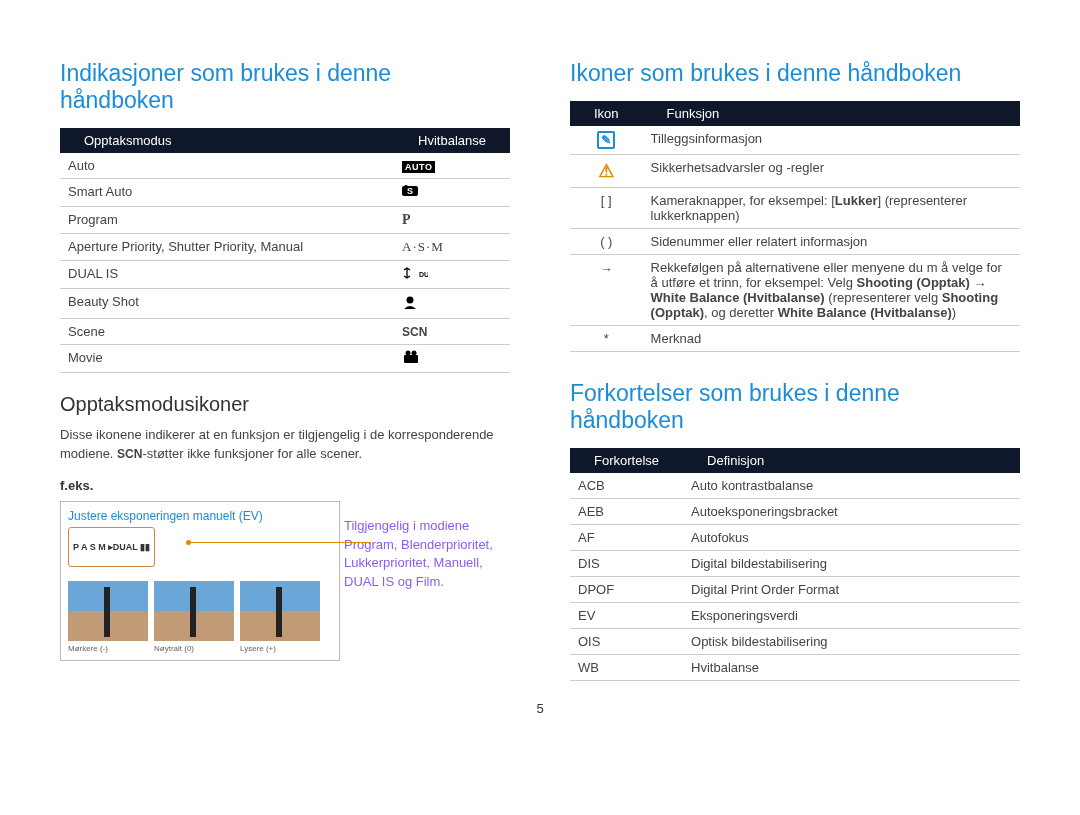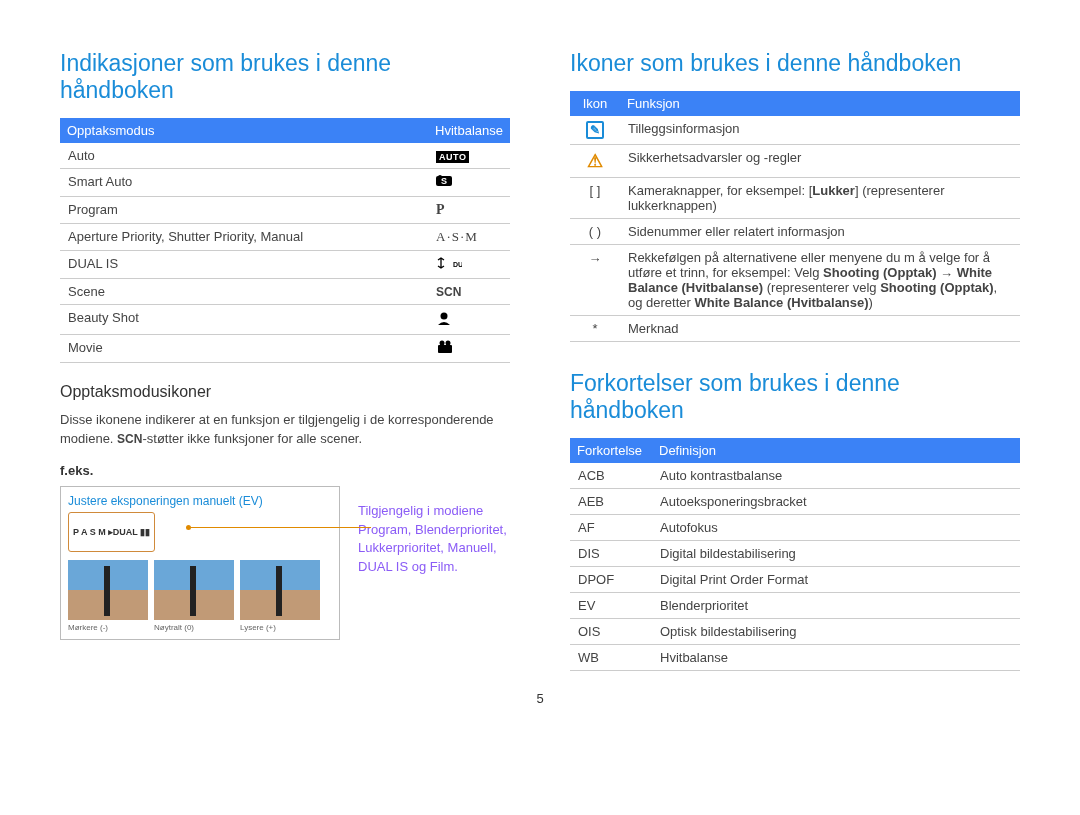--- a/index.html
+++ b/index.html
@@ -15,38 +15,39 @@
   .columns {
     display: flex;
     gap: 60px;
   }
   .col { flex: 1; }
   h1 {
     color: #1a8cd8;
     font-size: 23px;
     font-weight: 400;
     margin-bottom: 14px;
+    margin-top: 10px;
   }
   h2 {
     color: #333;
-    font-size: 16px;
+    font-size: 20px;
     font-weight: 400;
     margin: 20px 0 10px 0;
   }
   table {
     border-collapse: collapse;
     width: 100%;
     font-size: 13px;
   }
   th {
-    background: #3b82f6;
+    background: #0f172a;
     color: #fff;
     font-weight: 400;
     text-align: left;
-    padding: 5px 7px;
+    padding: 5px 24px;
     border: none;
   }
   td {
     padding: 5px 8px;
     border-bottom: 1px solid #ccc;
     vertical-align: top;
     color: #444;
   }
   .icon-cell { text-align: center; width: 50px; }
   .abbr-cell { width: 82px; }
@@ -76,21 +77,21 @@
     text-align: center;
     font-weight: bold;
   }
   .warn-tri {
     color: #e08a00;
     font-size: 18px;
     font-weight: bold;
   }
   .desc-text { color:#444; line-height: 1.45; font-size: 13px; }
   .example-label { font-weight: bold; margin: 14px 0 8px 0; font-size: 13px; }
-  .example-wrap { display: flex; gap: 18px; justify-content: flex-end; }
+  .example-wrap { display: flex; gap: 4px; justify-content: flex-end; }
   .example-box {
     border: 1px solid #bbb;
     padding: 7px;
     width: 280px;
     font-size: 9.5px;
     color: #555;
     position: relative;
   }
   .example-title {
     color: #1a8cd8;
@@ -117,21 +118,21 @@
     background: #e08a00;
   }
   .callout-line::before {
     content: "";
     position: absolute;
     left: -5px; top: -2px;
     width: 5px; height: 5px;
     border-radius: 50%;
     background: #e08a00;
   }
-  .thumbs { display: flex; gap: 6px; margin-top: 4px; }
+  .thumbs { display: flex; gap: 6px; margin-top: 10px; }
   .thumb {
     width: 80px; height: 60px;
     background: linear-gradient(to bottom, #6aa7d8 50%, #c19a76 50%);
     position: relative;
     overflow: hidden;
   }
   .thumb::after {
     content: "";
     position: absolute;
     left: 36px; top: 6px;
@@ -179,29 +180,29 @@
             <td class="indication-cell"><span class="asm-text">A·S·M</span></td>
           </tr>
           <tr>
             <td>DUAL IS</td>
             <td class="indication-cell"><span class="glyph"><svg width="26" height="14" viewBox="0 0 26 14">
                   <path d="M5 2 L5 12 M2 4 L5 2 L8 4 M2 10 L5 12 L8 10" stroke="#000" fill="none" stroke-width="1.3"></path>
                   <text x="17" y="11" font-size="7" font-weight="bold" fill="#000">DUAL</text>
                 </svg></span></td>
           </tr>
           <tr>
-            <td>Scene</td>
-            <td class="indication-cell"><span class="scn-text">SCN</span></td>
-          </tr>
-          <tr>
             <td>Beauty Shot</td>
             <td class="indication-cell"><span class="glyph"><svg width="16" height="16" viewBox="0 0 16 16">
                   <circle cx="8" cy="6" r="3.5" fill="#000"></circle>
                   <path d="M2 15 Q8 9 14 15 Z" fill="#000"></path>
                 </svg></span></td>
+          </tr>
+          <tr>
+            <td>Scene</td>
+            <td class="indication-cell"><span class="scn-text">SCN</span></td>
           </tr>
           <tr>
             <td>Movie</td>
             <td class="indication-cell"><span class="glyph"><svg width="18" height="14" viewBox="0 0 18 14">
                   <rect x="2" y="5" width="14" height="8" rx="1" fill="#000"></rect>
                   <circle cx="6" cy="3" r="2.5" fill="#000"></circle>
                   <circle cx="12" cy="3" r="2.5" fill="#000"></circle>
                 </svg></span></td>
           </tr>
         </tbody>
@@ -301,21 +302,21 @@
           <tr>
             <td class="abbr-cell">DIS</td>
             <td>Digital bildestabilisering</td>
           </tr>
           <tr>
             <td class="abbr-cell">DPOF</td>
             <td>Digital Print Order Format</td>
           </tr>
           <tr>
             <td class="abbr-cell">EV</td>
-            <td>Blenderprioritet</td>
+            <td>Eksponeringsverdi</td>
           </tr>
           <tr>
             <td class="abbr-cell">OIS</td>
             <td>Optisk bildestabilisering</td>
           </tr>
           <tr>
             <td class="abbr-cell">WB</td>
             <td>Hvitbalanse</td>
           </tr>
         </tbody>

